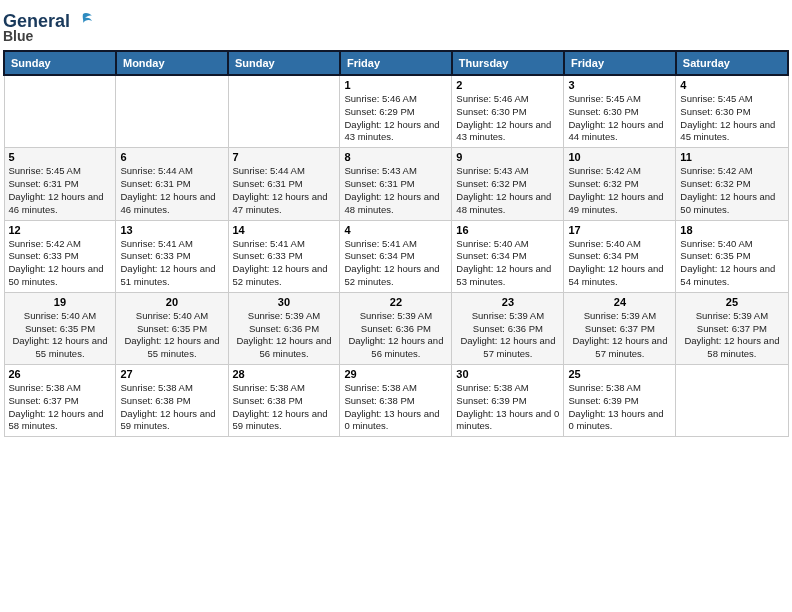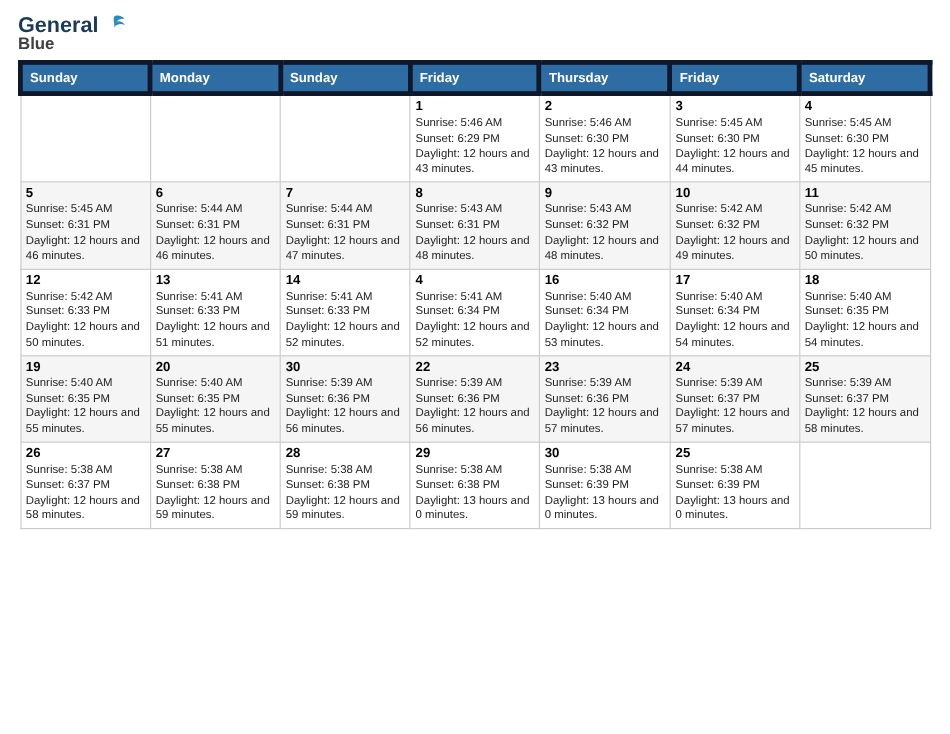--- a/index.html
+++ b/index.html
@@ -6,21 +6,21 @@
     body {
       width: 792px;
       height: 612px;
       font-family: Arial, sans-serif;
       background: #fff;
       overflow: hidden;
     }
     .page {
       width: 792px;
       height: 612px;
-      padding: 10px 15px;
+      padding: 10px 3px;
     }
     .header {
       display: flex;
       justify-content: space-between;
       align-items: flex-start;
       margin-bottom: 6px;
     }
     .logo {
       display: flex;
       flex-direction: column;
@@ -44,21 +44,21 @@
       border-collapse: collapse;
       font-size: 10px;
     }
     .calendar th {
       background: #2e6da4;
       color: #fff;
       text-align: left;
       padding: 5px 6px;
       font-size: 11px;
       font-weight: bold;
-      border: 4px solid #0f172a;
+      border: 2px solid #0f172a;
     }
     .calendar td {
       border: 1px solid #ccc;
       vertical-align: top;
       padding: 3px 4px;
       width: 113px;
       min-height: 70px;
       background: #fff;
     }
     .calendar tr:nth-child(even) td {
@@ -222,21 +222,21 @@
 Sunset: 6:34 PM
 Daylight: 12 hours and 54 minutes.</div>
           </td>
           <td>
             <div class="day-num">18</div>
             <div class="day-info" style="white-space: pre-line;">Sunrise: 5:40 AM
 Sunset: 6:35 PM
 Daylight: 12 hours and 54 minutes.</div>
           </td>
         </tr>
-        <tr style="background: rgb(245, 245, 245);">
+        <tr style="background: rgb(245, 245, 245); text-align: center;">
           <td>
             <div class="day-num">19</div>
             <div class="day-info" style="white-space: pre-line;">Sunrise: 5:40 AM
 Sunset: 6:35 PM
 Daylight: 12 hours and 55 minutes.</div>
           </td>
           <td>
             <div class="day-num">20</div>
             <div class="day-info" style="white-space: pre-line;">Sunrise: 5:40 AM
 Sunset: 6:35 PM

